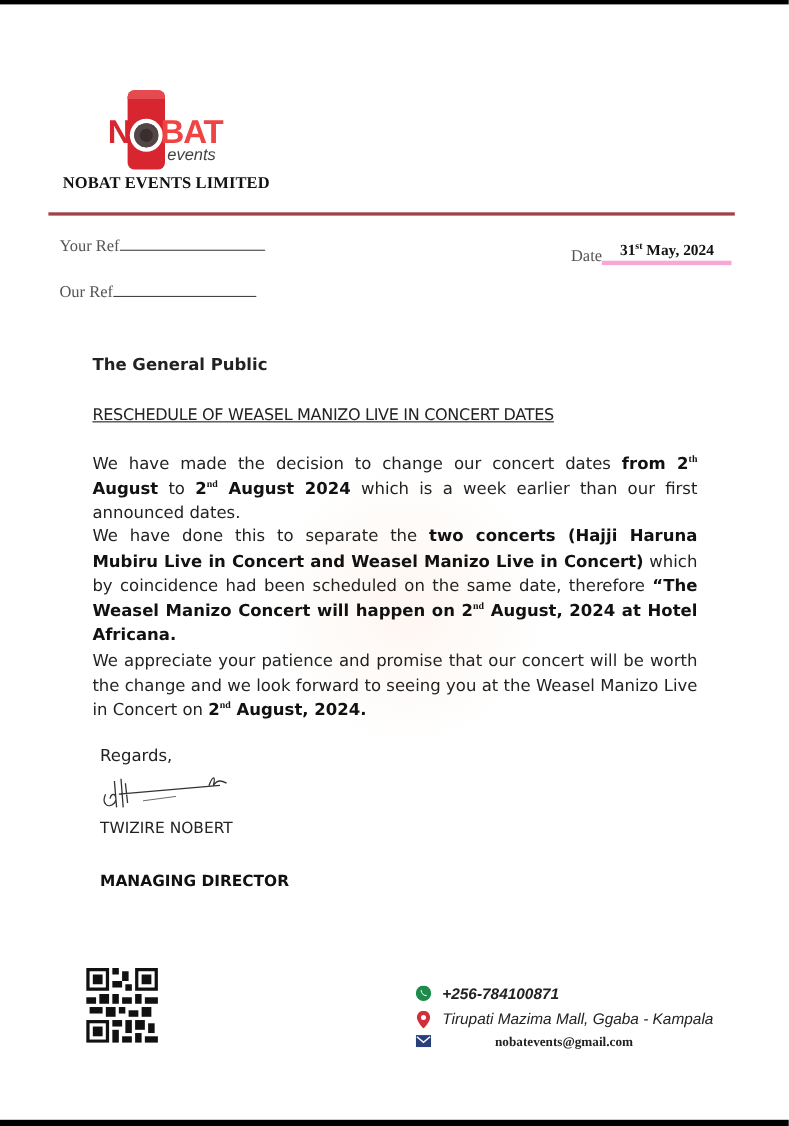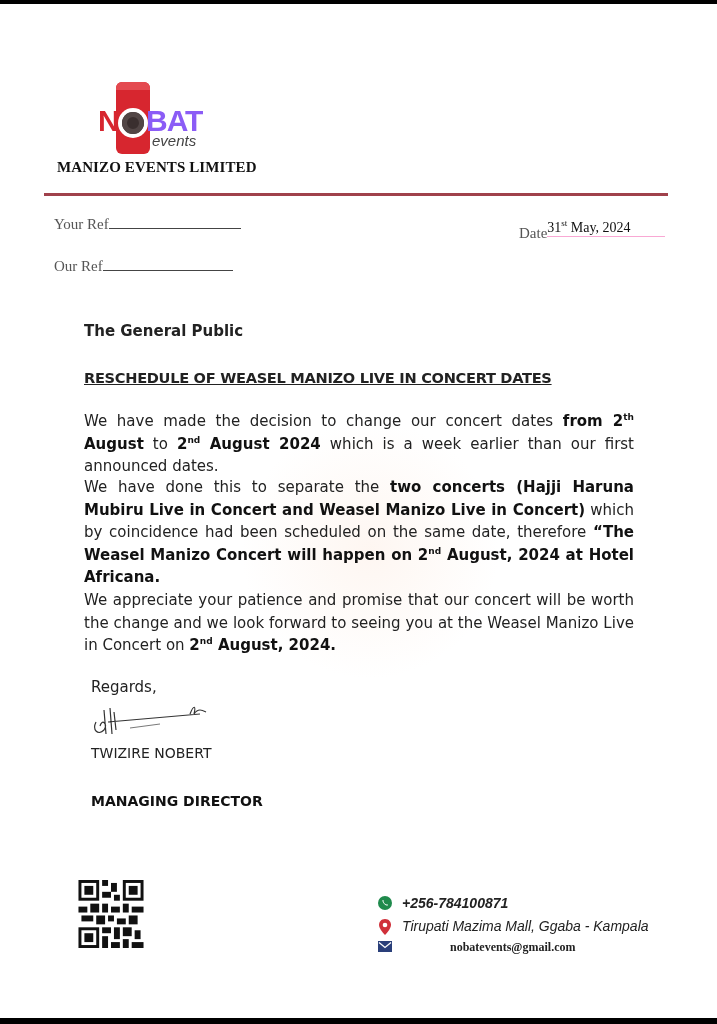--- a/index.html
+++ b/index.html
@@ -24,36 +24,36 @@
     }
     .logo .lens {
       position: absolute; left: 22px; top: 28px; width: 30px; height: 30px; border-radius: 50%;
       background: #fff; 
     }
     .logo .lens::after {
       content: ""; position: absolute; left: 4px; top: 4px; width: 22px; height: 22px; border-radius: 50%;
       background: #3a2f2f; box-shadow: inset 0 0 0 5px #524646;
     }
     .logo .n { position: absolute; left: 2px; top: 24px; font: bold 30px "Liberation Sans", sans-serif; color: #d7262f; }
-    .logo .bat { position: absolute; left: 50px; top: 24px; font: bold 30px "Liberation Sans", sans-serif; color: #8b5cf6; letter-spacing: -1px; }
+    .logo .bat { position: absolute; left: 50px; top: 24px; font: bold 30px "Liberation Sans", sans-serif; color: #ef4444; letter-spacing: -1px; }
     .logo .events { position: absolute; left: 56px; top: 52px; font: italic 15px "Liberation Sans", sans-serif; color: #444; }
     .company { position: absolute; left: 57px; top: 159px; font: bold 15px "Liberation Serif", serif; color: #111; letter-spacing: 0.1px; }
     .rule { position: absolute; left: 44px; top: 193px; width: 624px; height: 3px; background: #a0414b; }
     .ref { position: absolute; font: 15px "Liberation Serif", serif; color: #555; }
     .ref .line { display: inline-block; border-bottom: 1px solid #444; vertical-align: baseline; }
     .your-ref { left: 54px; top: 216px; }
     .our-ref { left: 54px; top: 258px; }
     .date { position: absolute; left: 519px; top: 224px; font: 15px "Liberation Serif", serif; color: #555; }
-    .date .val { display: inline-block; width: 118px; border-bottom: 1px solid #f9a8d4; color: #111; font-weight: normal; font-size: 14px; position: relative; top: -6px; }
+    .date .val { display: inline-block; width: 118px; border-bottom: 4px solid #f9a8d4; text-align: center; color: #111; font-weight: bold; font-size: 14px; position: relative; top: -6px; }
     .date sup { font-size: 9px; }
     .text { position: absolute; left: 84px; width: 550px; font-size: 15px; line-height: 22.5px; color: #222; }
     .text b { color: #111; }
-    .text sup { font-size: 9px; line-height: 0; }
+    .text sup { font-size: 9px; line-height: 0; font-family: Liberation Serif, serif; }
     .addressee { top: 320px; font-weight: bold; }
-    .subject { top: 367px; font-weight: bold; text-decoration: underline; font-size: 14.6px; letter-spacing: -0.3px; }
+    .subject { top: 367px; font-weight: normal; text-decoration: underline; font-size: 14.6px; letter-spacing: -0.3px; }
     .p1 { top: 410px; text-align: justify; }
     .p2 { top: 476px; text-align: justify; }
     .p3 { top: 589px; text-align: justify; }
     .regards { position: absolute; left: 91px; top: 678px; font-size: 15px; color: #222; }
     .signature { position: absolute; left: 90px; top: 700px; width: 120px; height: 40px; }
     .signer { position: absolute; left: 91px; top: 745px; font-size: 14px; color: #222; }
     .title { position: absolute; left: 91px; top: 793px; font-size: 14px; font-weight: bold; color: #111; }
     .qr { position: absolute; left: 78px; top: 880px; width: 66px; height: 68px; }
     .contact { position: absolute; left: 378px; font: italic 14px "Liberation Sans", sans-serif; color: #222; display: flex; align-items: center; }
     .contact .ic { width: 14px; height: 14px; margin-right: 10px; display: inline-block; position: relative; }
@@ -68,21 +68,21 @@
 <div class="watermark"></div>
 
 <div class="logo">
   <div class="can"></div>
   <div class="can-top"></div>
   <span class="n">N</span>
   <div class="lens"></div>
   <span class="bat">BAT</span>
   <span class="events">events</span>
 </div>
-<div class="company">MANIZO EVENTS LIMITED</div>
+<div class="company">NOBAT EVENTS LIMITED</div>
 <div class="rule"></div>
 
 <div class="ref your-ref">
   <span>Your Ref</span><span class="line" style="width:132px"></span>
 </div>
 <div class="ref our-ref">
   <span>Our Ref</span><span class="line" style="width:130px"></span>
 </div>
 <div class="date">
   <span>Date</span><span class="val"><span>31</span><sup>st</sup><span> May, 2024</span></span>

